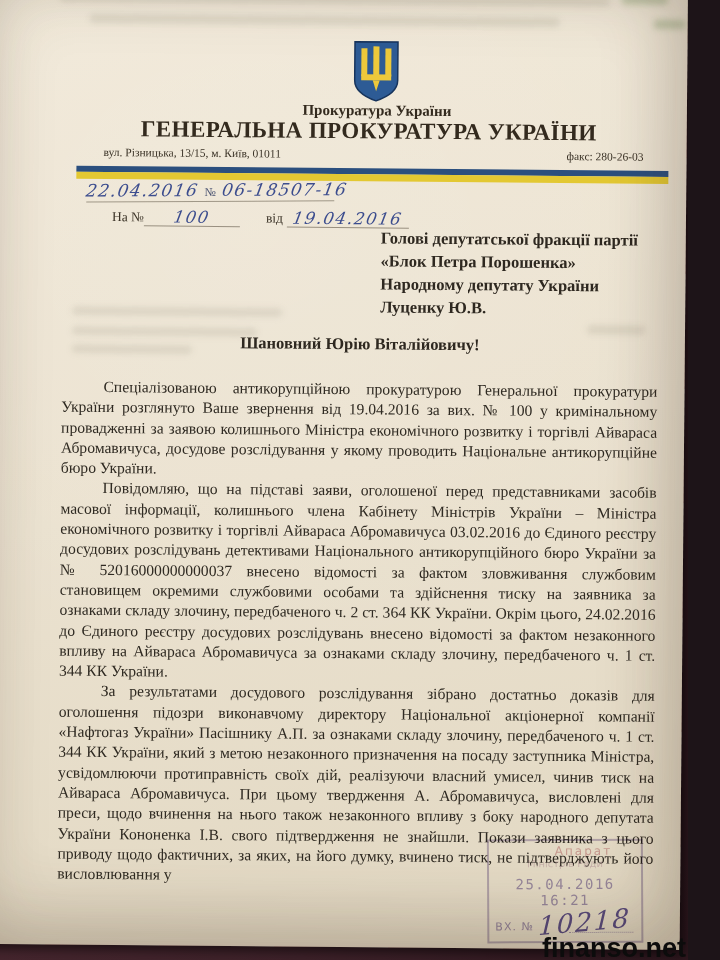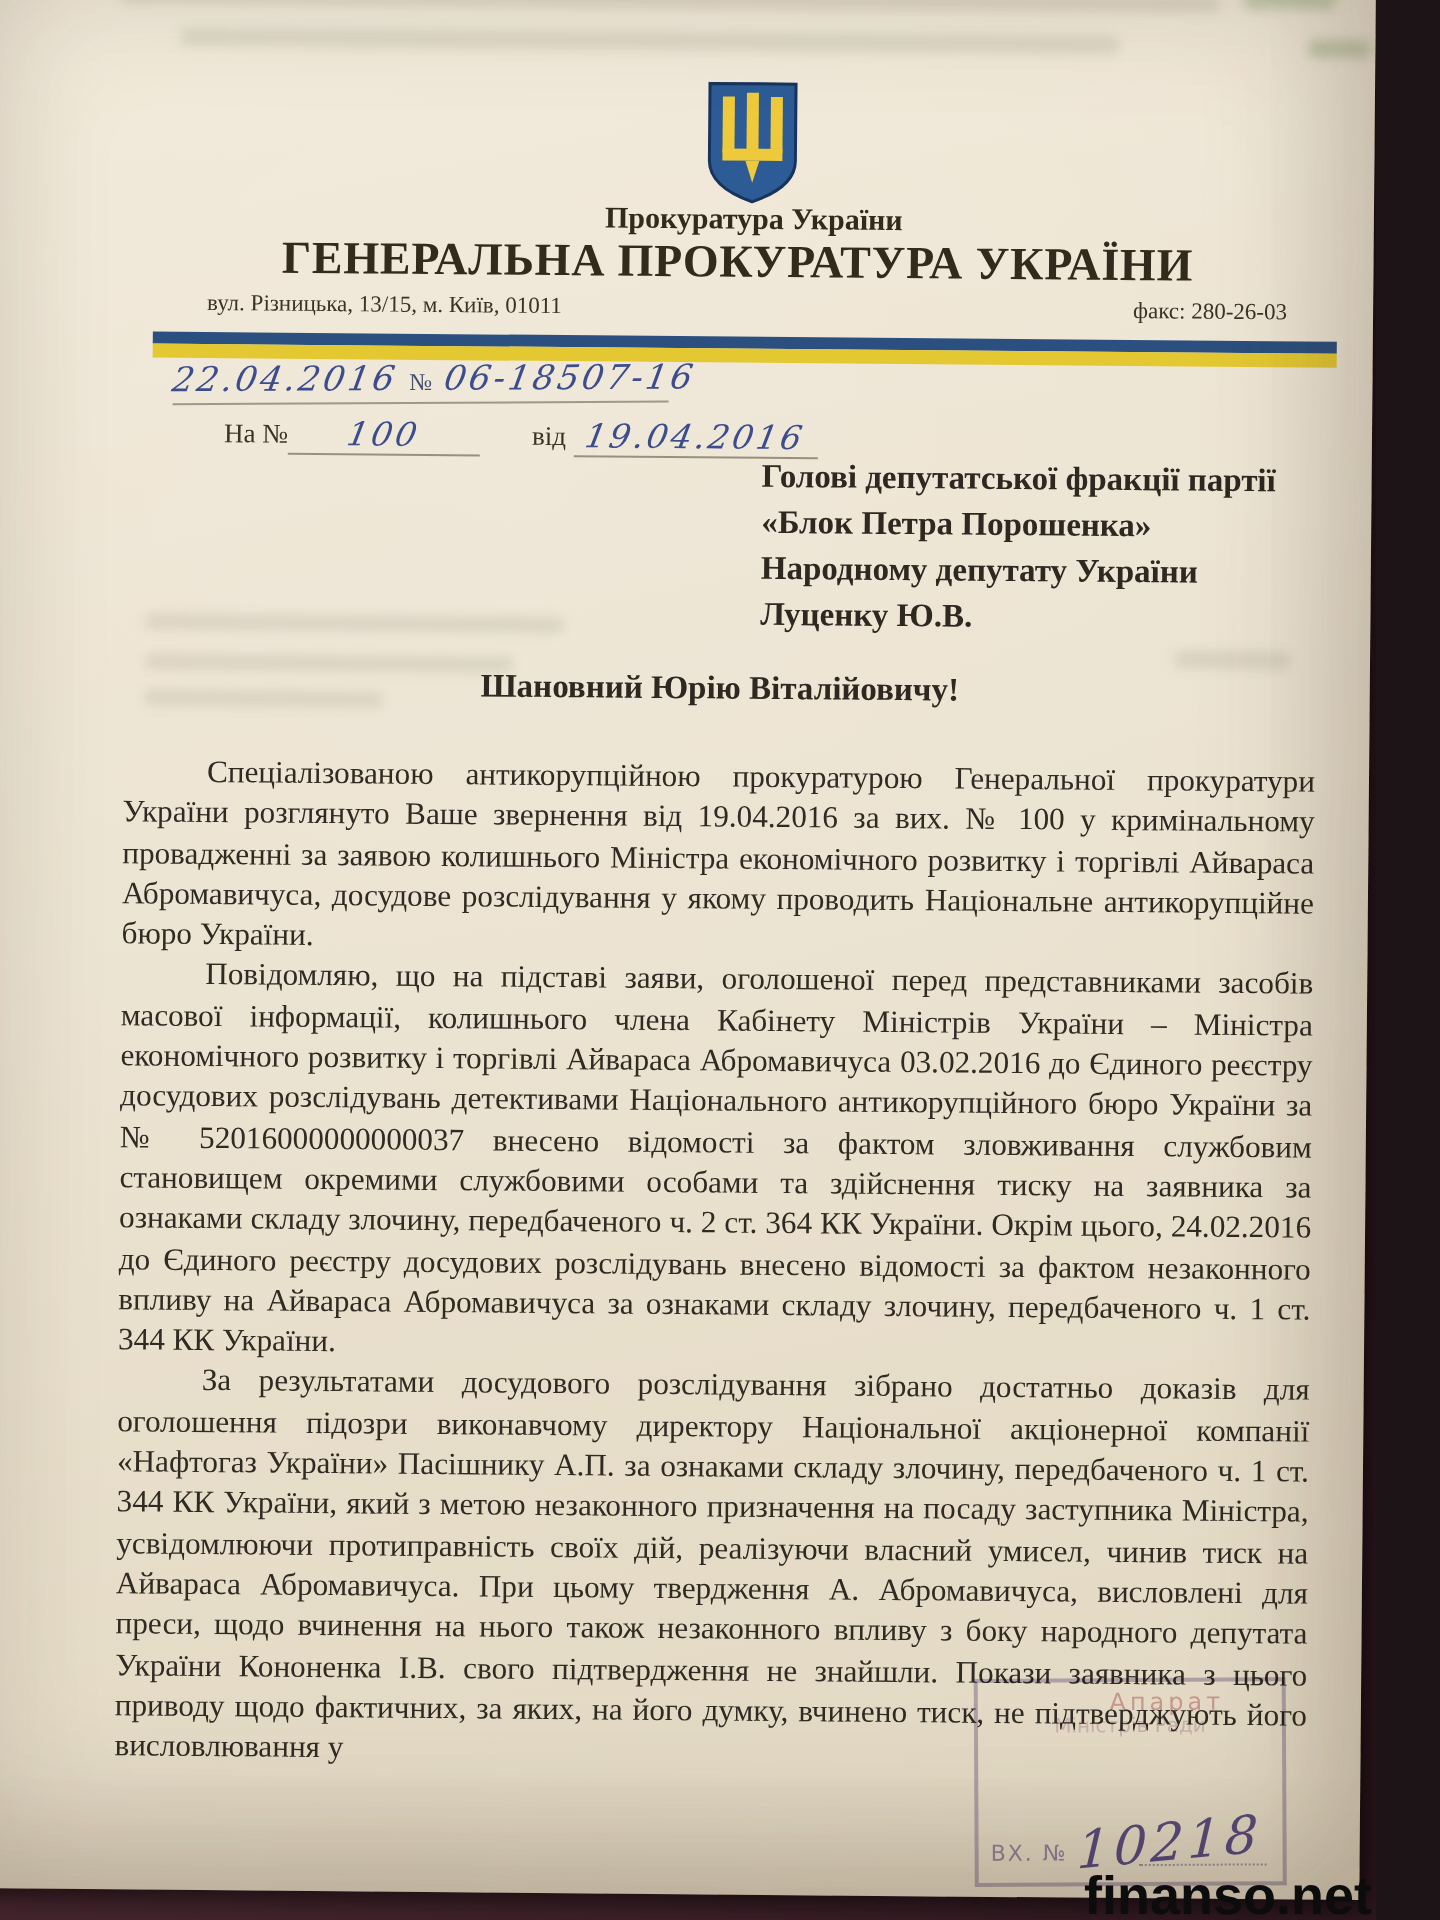--- a/index.html
+++ b/index.html
@@ -131,20 +131,21 @@
 
     <div class="body-text">
       <p>Спеціалізованою антикорупційною прокуратурою Генеральної прокуратури України розглянуто Ваше звернення від 19.04.2016 за вих. № 100 у кримінальному провадженні за заявою колишнього Міністра економічного розвитку і торгівлі Айвараса Абромавичуса, досудове розслідування у якому проводить Національне антикорупційне бюро України.</p>
       <p>Повідомляю, що на підставі заяви, оголошеної перед представниками засобів масової інформації, колишнього члена Кабінету Міністрів України – Міністра економічного розвитку і торгівлі Айвараса Абромавичуса 03.02.2016 до Єдиного реєстру досудових розслідувань детективами Національного антикорупційного бюро України за № 52016000000000037 внесено відомості за фактом зловживання службовим становищем окремими службовими особами та здійснення тиску на заявника за ознаками складу злочину, передбаченого ч. 2 ст. 364 КК України. Окрім цього, 24.02.2016 до Єдиного реєстру досудових розслідувань внесено відомості за фактом незаконного впливу на Айвараса Абромавичуса за ознаками складу злочину, передбаченого ч. 1 ст. 344 КК України.</p>
       <p>За результатами досудового розслідування зібрано достатньо доказів для оголошення підозри виконавчому директору Національної акціонерної компанії «Нафтогаз України» Пасішнику А.П. за ознаками складу злочину, передбаченого ч. 1 ст. 344 КК України, який з метою незаконного призначення на посаду заступника Міністра, усвідомлюючи протиправність своїх дій, реалізуючи власний умисел, чинив тиск на Айвараса Абромавичуса. При цьому твердження А. Абромавичуса, висловлені для преси, щодо вчинення на нього також незаконного впливу з боку народного депутата України Кононенка І.В. свого підтвердження не знайшли. Покази заявника з цього приводу щодо фактичних, за яких, на його думку, вчинено тиск, не підтверджують його висловлювання у</p>
     </div>
 
     <div class="stamp">
       <div class="s1">Апарат</div>
       <div class="s2">Міністрів Ради</div>
+      <div class="sdt">25.04.2016 16:21</div>
       <div class="srow">
         <span class="slbl">ВХ. №</span>
         <span class="sdots"></span>
       </div>
       <div class="snum">10218</div>
     </div>
   </div>
 
   <div class="watermark">finanso.net</div>
 </div>

